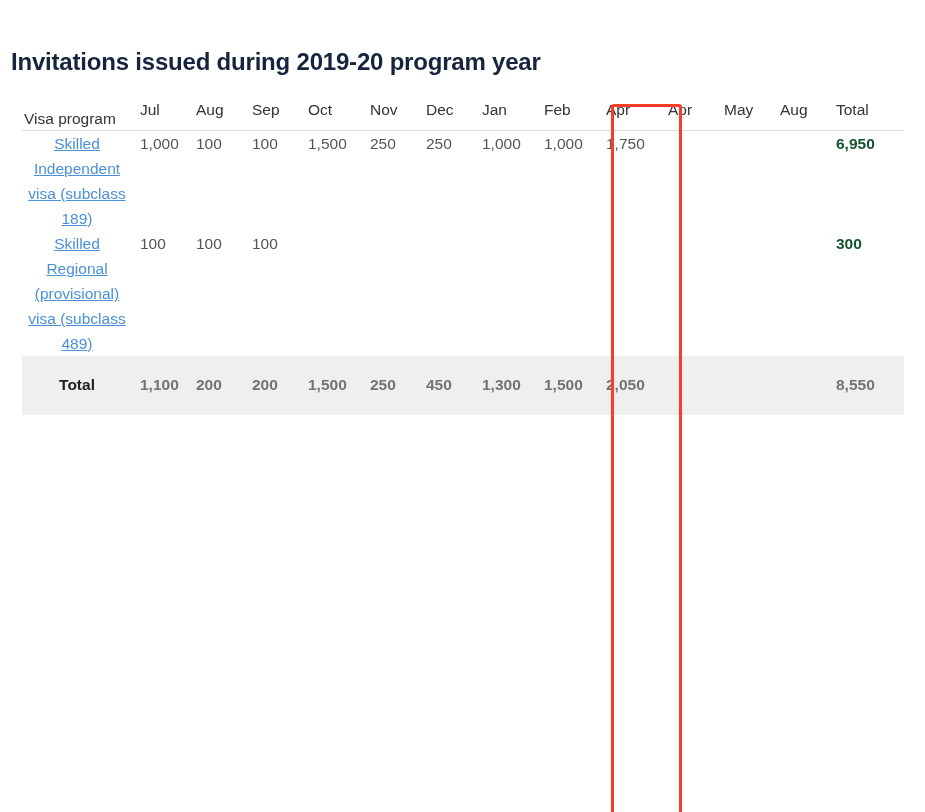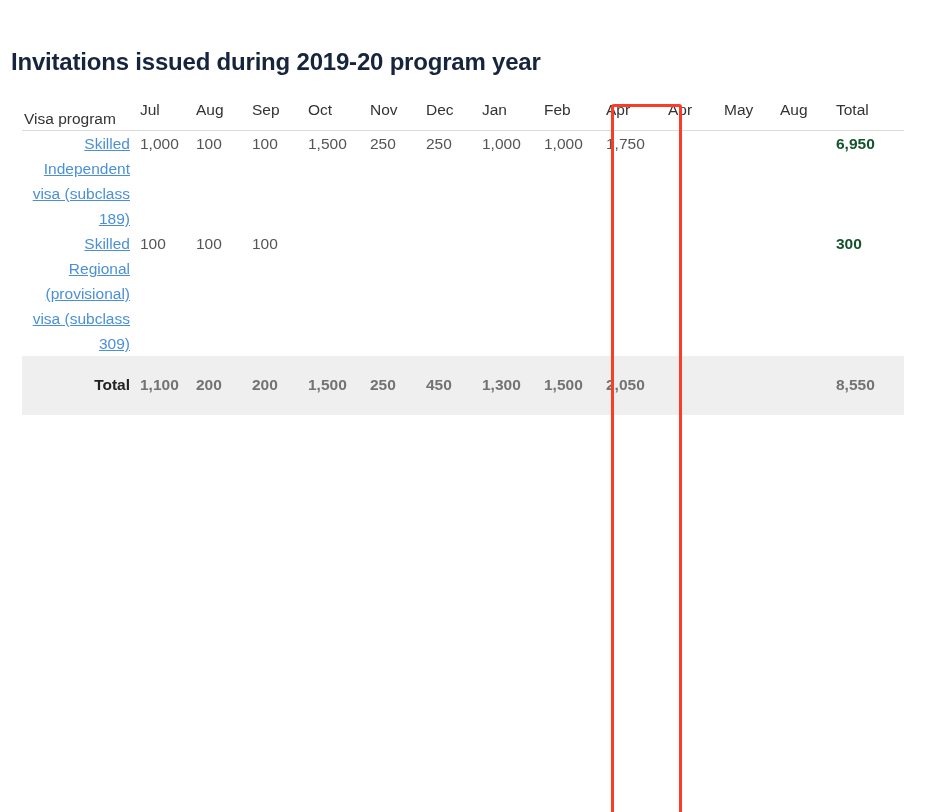--- a/index.html
+++ b/index.html
@@ -76,21 +76,21 @@
     text-align: left;
   }
 
   
   tbody td {
     color: #555555;
     padding: 14px 8px 14px 0;
     line-height: 25px;
   }
   tbody td.col-subclass {
-    text-align: right;
+    text-align: center;
     padding-left: 2px;
     padding-right: 10px;
   }
   tbody td.total-cell {
     color: #14532d;
     font-weight: bold;
   }
   tbody tr.stripe td {
     background: #f2f2f2;
   }
@@ -192,21 +192,21 @@
           <td>1,750</td>
           <td></td>
           <td></td>
           <td></td>
           <td class="total-cell">6,950</td>
         </tr>
 
 
         <tr>
           <td class="col-subclass">
-            <a class="subclass-link">Skilled Regional (provisional) visa (subclass 309)</a>
+            <a class="subclass-link">Skilled Regional (provisional) visa (subclass 489)</a>
           </td>
           <td>100</td>
           <td>100</td>
           <td>100</td>
           <td></td>
           <td></td>
           <td></td>
           <td></td>
           <td></td>
           <td></td>

